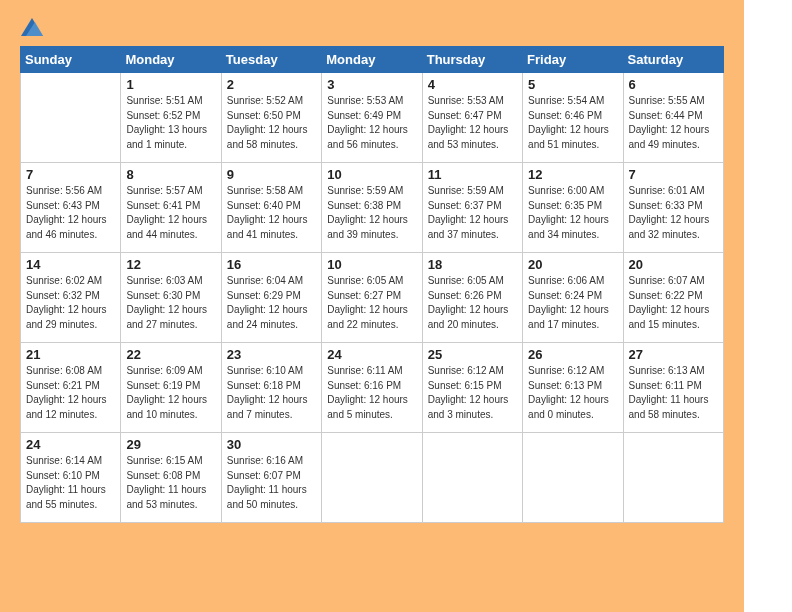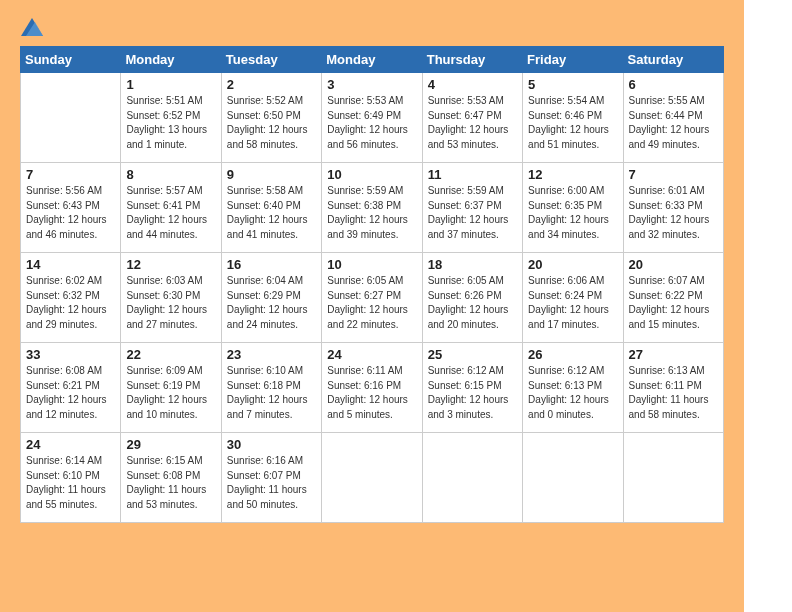--- a/index.html
+++ b/index.html
@@ -220,21 +220,21 @@
             <span class="day-number">20</span>
             <div class="day-info">Sunrise: 6:06 AM<br>Sunset: 6:24 PM<br>Daylight: 12 hours<br>and 17 minutes.</div>
           </td>
           <td>
             <span class="day-number">20</span>
             <div class="day-info">Sunrise: 6:07 AM<br>Sunset: 6:22 PM<br>Daylight: 12 hours<br>and 15 minutes.</div>
           </td>
         </tr>
         <tr class="week-row">
           <td>
-            <span class="day-number">33</span>
+            <span class="day-number">21</span>
             <div class="day-info">Sunrise: 6:08 AM<br>Sunset: 6:21 PM<br>Daylight: 12 hours<br>and 12 minutes.</div>
           </td>
           <td>
             <span class="day-number">22</span>
             <div class="day-info">Sunrise: 6:09 AM<br>Sunset: 6:19 PM<br>Daylight: 12 hours<br>and 10 minutes.</div>
           </td>
           <td>
             <span class="day-number">23</span>
             <div class="day-info">Sunrise: 6:10 AM<br>Sunset: 6:18 PM<br>Daylight: 12 hours<br>and 7 minutes.</div>
           </td>

